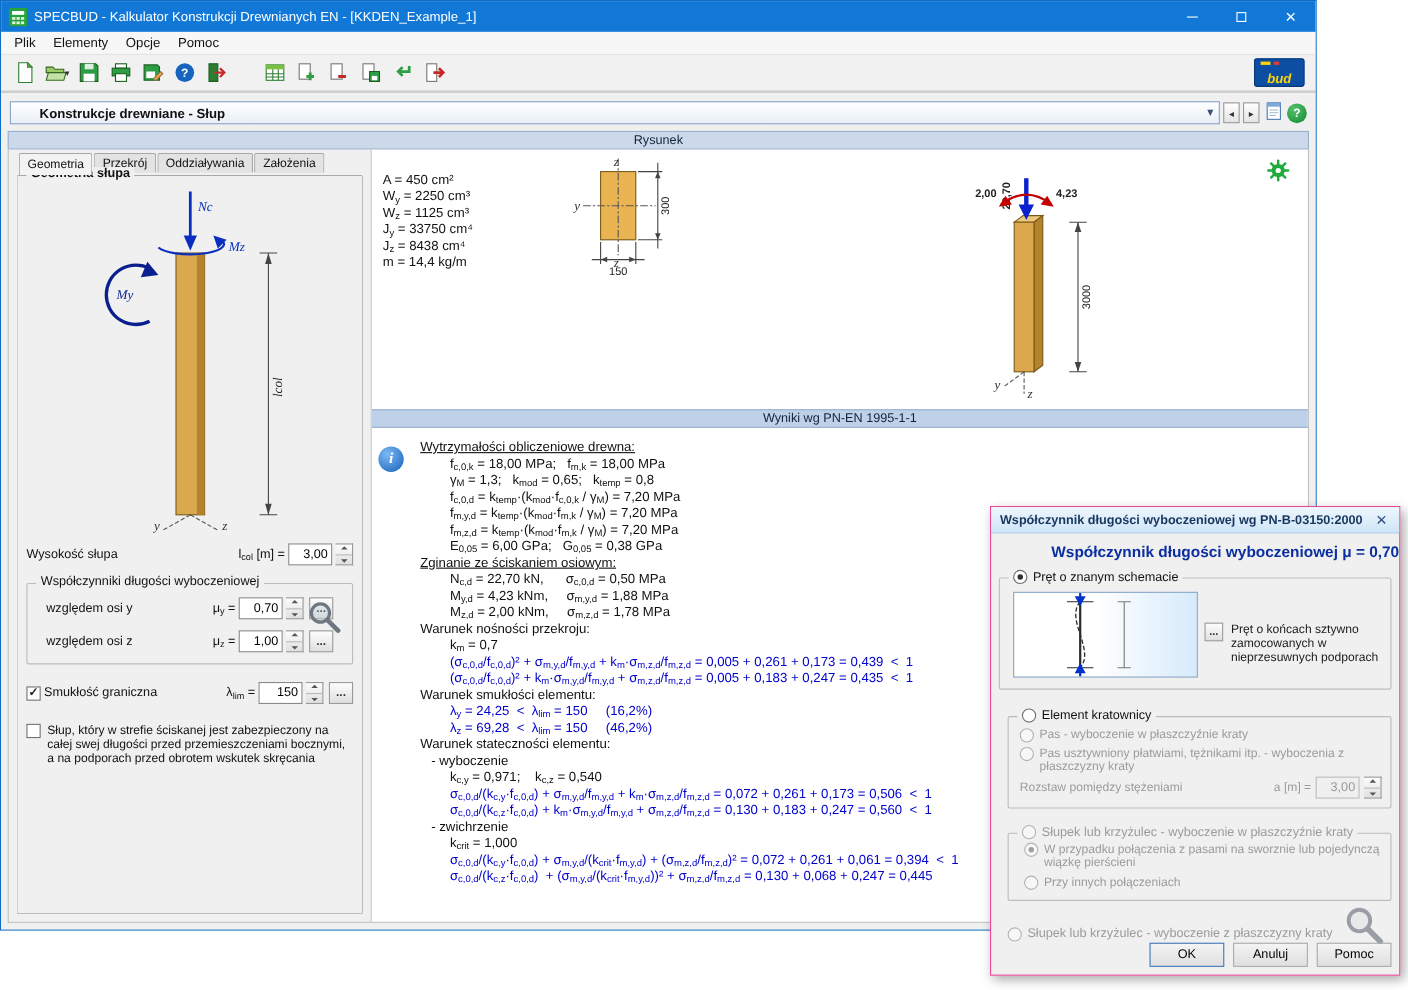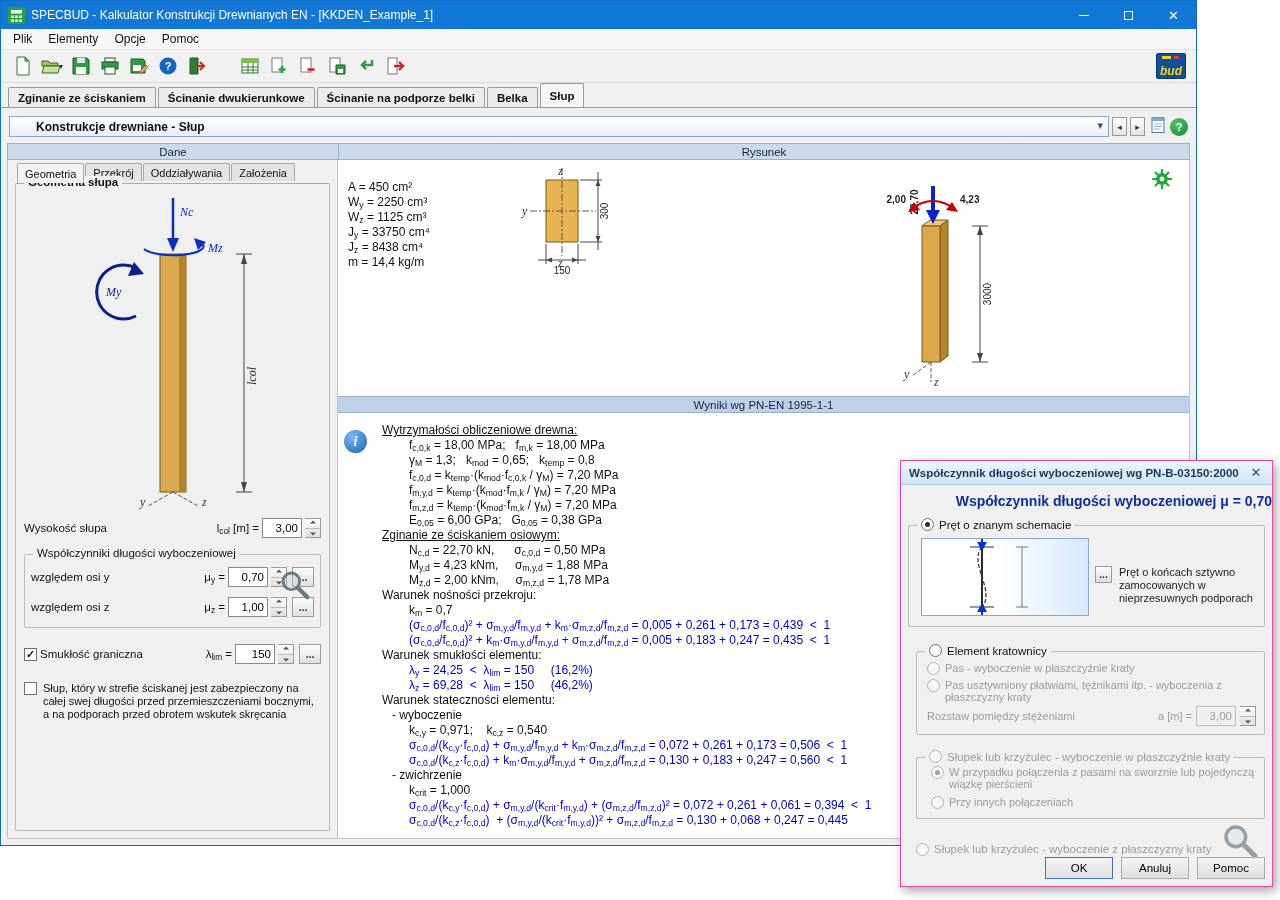--- a/index.html
+++ b/index.html
@@ -21,21 +21,21 @@
 
   .menubar{height:21px;background:#f7f7f7;display:flex;align-items:center;padding-left:4px;border-bottom:1px solid #e3e3e3;flex:none}
   .menu-item{padding:2px 8px;color:#111}
 
   .toolbar{height:33px;background:#f1f1f1;display:flex;align-items:center;padding:0 8px;border-bottom:1px solid #d9d9d9;flex:none;position:relative}
   .tb-groups{display:flex;align-items:center;gap:26px}
   .tb-group{display:flex;align-items:center;gap:2px}
   .tb-btn{width:27px;height:26px;border:1px solid transparent;background:transparent;display:flex;align-items:center;justify-content:center;gap:1px}
   .tb-ic svg{width:20px;height:20px;display:block}
   .tb-caret{font-size:8px;color:#333;margin-left:-2px}
-  .logo{position:absolute;right:10px;top:3px;width:30px;height:26px;background:#0b4ea2;border-radius:3px;box-shadow:inset 0 0 0 1px #083a79}
+  .logo{position:absolute;right:10px;top:3px;width:46px;height:26px;background:#0b4ea2;border-radius:3px;box-shadow:inset 0 0 0 1px #083a79}
   .logo span{position:absolute;left:0;right:0;bottom:2px;text-align:center;color:#ffd400;font-weight:bold;font-style:italic;font-size:12px;line-height:1}
   .logo i{position:absolute;top:3px;left:6px;width:9px;height:3px;background:#ffd400}
   .logo u{position:absolute;top:3px;left:18px;width:5px;height:3px;background:#e03b3b}
 
   .tabbar{height:24px;background:#f1f1f1;display:flex;align-items:flex-end;padding:0 7px;flex:none}
   .tab{height:20px;display:flex;align-items:center;padding:0 9px;border:1px solid #9b9b9b;border-bottom:none;border-radius:2px 2px 0 0;background:#ececec;margin-right:2px;font-weight:bold;font-size:11.5px;white-space:nowrap}
   .tab.active{height:24px;background:#f6f6f6;position:relative;z-index:2}
 
   .content{flex:1;border-top:1px solid #9b9b9b;background:#f0f0f0;display:flex;flex-direction:column;padding:8px 6px 6px;min-height:0}
 
@@ -70,21 +70,21 @@
   .fsym{white-space:nowrap;text-align:right;min-width:44px}
   .num-input{width:40px;height:20px;border:1px solid #8a8a8a;background:#fff;text-align:right;padding:0 3px;font:11.5px "Liberation Sans",sans-serif}
   .num-input.dis{background:#efefef;color:#9a9a9a;border-color:#bdbdbd}
   .spin{width:16px;height:20px;border:1px solid #9a9a9a;border-left:none;background:linear-gradient(#fdfdfd,#dfdfdf);display:inline-flex;flex-direction:column;flex:none}
   .spin i{flex:1;position:relative;display:block}
   .spin i+i{border-top:1px solid #b9b9b9}
   .spin i::after{content:"";position:absolute;left:50%;top:50%;border:3px solid transparent;transform:translate(-50%,-50%)}
   .spin .su::after{border-bottom-color:#555;border-top-width:0;margin-top:-1px}
   .spin .sd::after{border-top-color:#555;border-bottom-width:0;margin-top:1px}
   .dots-btn{width:22px;height:20px;border:1px solid #9a9a9a;background:linear-gradient(#fdfdfd,#dfdfdf);font:bold 11px "Liberation Sans",sans-serif;color:#333;margin-left:2px}
-  .inner-gbox{margin-top:16px;padding:2px 6px 10px}
+  .inner-gbox{margin-top:16px;padding:2px 17px 10px}
   .inner-gbox .frow{margin-top:10px}
   .cbx{width:13px;height:13px;border:1px solid #707070;background:#fff;display:inline-flex;align-items:center;justify-content:center;flex:none}
   .cbx.checked::after{content:"✓";color:#1a1a1a;font-weight:bold;font-size:11px;line-height:1}
   .cbx-row{display:flex;gap:6px;margin-top:18px;font-size:11px;line-height:13px;align-items:flex-start}
   .cursor-magnifier{position:absolute;left:270px;top:408px;width:32px;height:32px;z-index:6}
 
   
   .props{position:absolute;left:10px;top:20px;font-size:12px;line-height:15px;white-space:nowrap}
   .section-svg{position:absolute;left:158px;top:4px}
   .scheme-svg{position:absolute;left:522px;top:20px}
@@ -286,27 +286,20 @@
           </button>
         </div>
       </div>
     <div class="logo">
         <i></i>
         <u></u>
         <span>bud</span>
       </div>
   </div>
 
-  <div class="tabbar" id="main-tabs">
-      <div class="tab">Zginanie ze ściskaniem</div>
-      <div class="tab">Ścinanie dwukierunkowe</div>
-      <div class="tab">Ścinanie na podporze belki</div>
-      <div class="tab">Belka</div>
-      <div class="tab active">Słup</div>
-    </div>
 
   <div class="content">
 
     <div class="selector-row">
       <div class="combo">
         <span class="combo-value">Konstrukcje drewniane - Słup</span>
         <span class="combo-chevron">▾</span>
       </div>
       <button class="mini-btn">
           <span>◂</span>
@@ -320,21 +313,20 @@
               <rect x="3" y="1.5" width="12" height="3.5" fill="#7fa8d6"></rect>
               <path d="M5 8h8M5 10.5h8M5 13h6" stroke="#9db8d6" stroke-width="1"></path>
             </svg></span>
         </button>
       <button class="qhelp">
           <span>?</span>
         </button>
     </div>
 
     <div class="phead-row">
-      <div class="phead left">Dane</div>
       <div class="phead right">Rysunek</div>
     </div>
 
     <div class="panes">
 
       <div class="left-pane">
         <div class="dtabs" id="dane-tabs">
             <div class="dtab active">Geometria</div>
             <div class="dtab">Przekrój</div>
             <div class="dtab">Oddziaływania</div>

